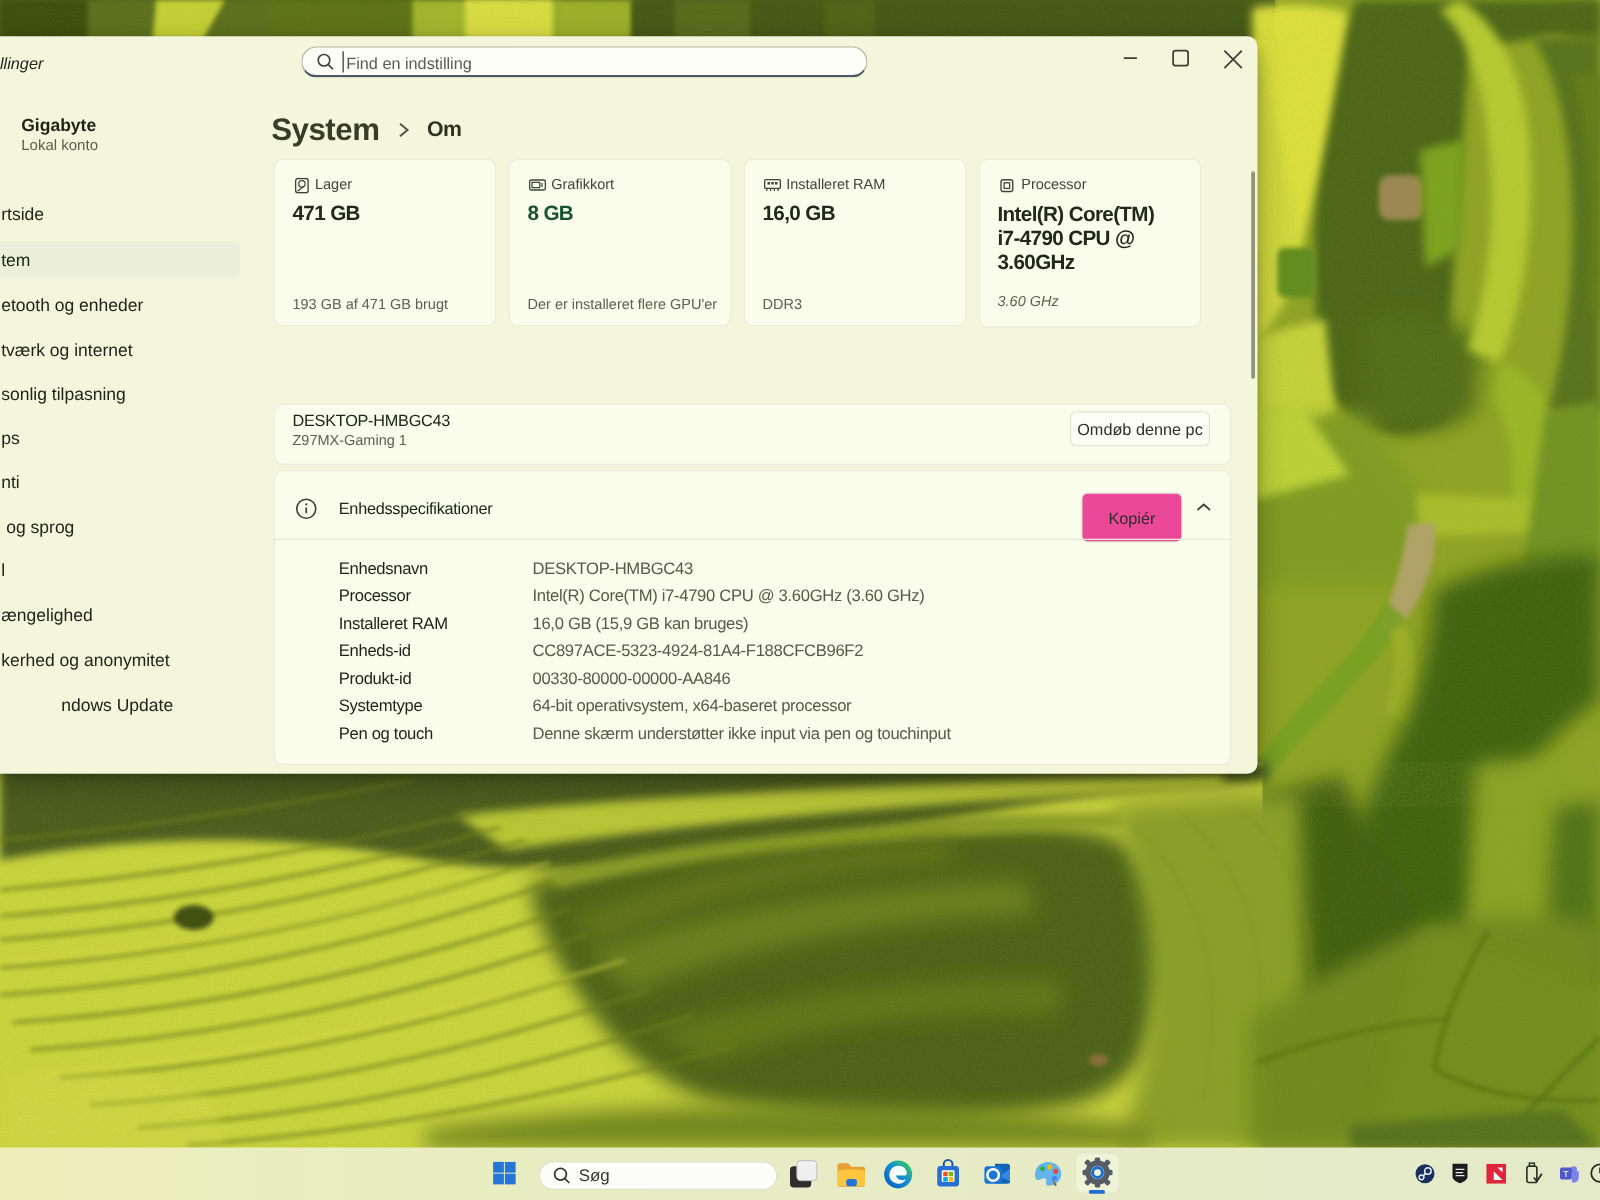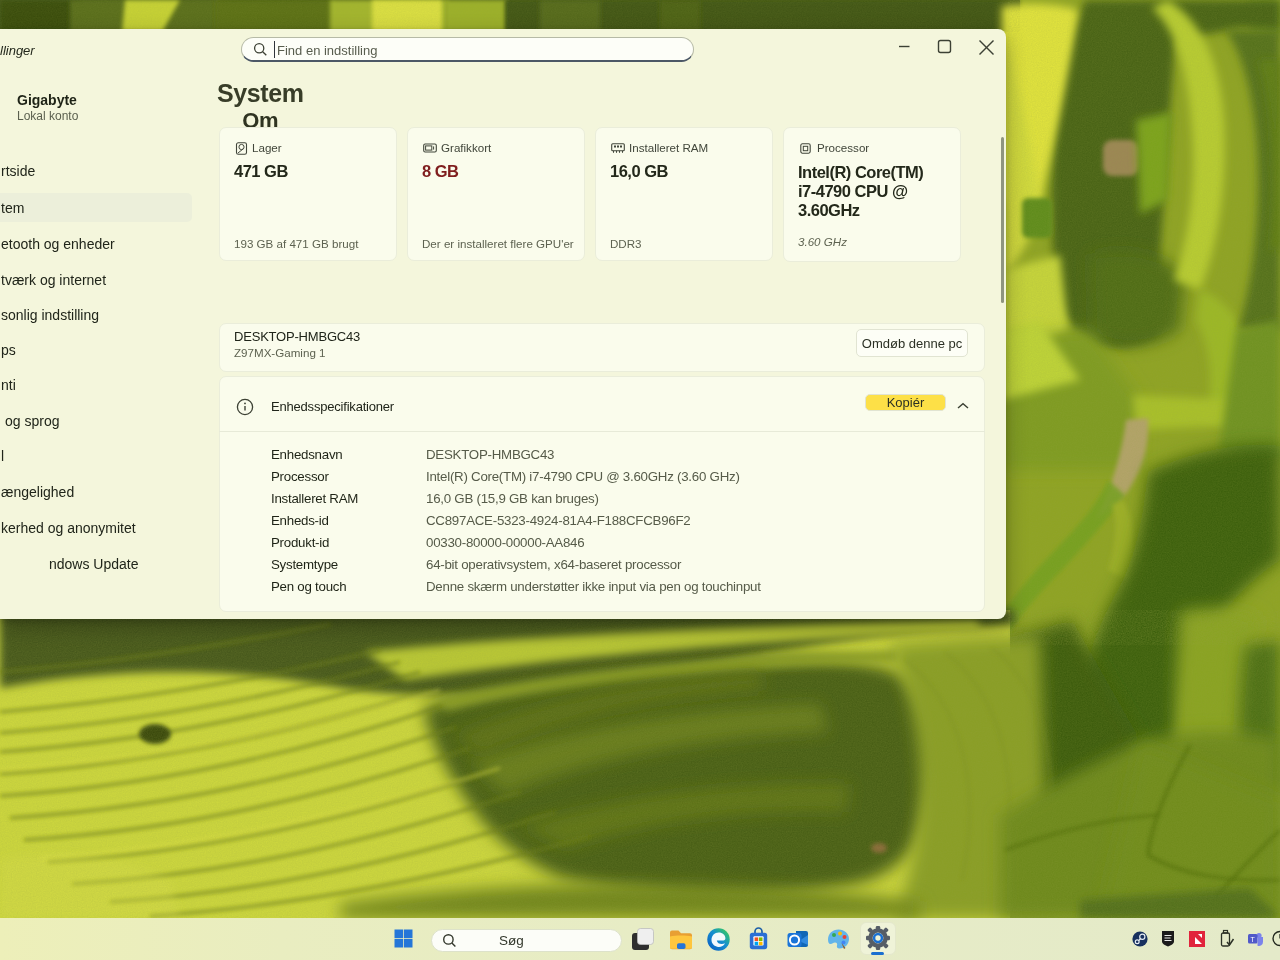--- a/index.html
+++ b/index.html
@@ -147,46 +147,46 @@
   </svg>
 
   <div class="abs" style="left:0;top:14px;font-size:13px;color:#23281c;font-style:italic;">llinger</div>
   <div class="abs" style="left:17px;top:63px;font-size:14px;font-weight:bold;color:#1d2215;">Gigabyte</div>
   <div class="abs" style="left:17px;top:80px;font-size:12px;color:#5a5f4e;">Lokal konto</div>
   <div class="abs" style="left:0;top:164px;width:192px;height:29px;background:#ecefda;border-radius:0 5px 5px 0;"></div>
   <div class="navtxt" style="left:1px;top:135px;">rtside</div>
   <div class="navtxt" style="left:1px;top:171.5px;">tem</div>
   <div class="navtxt" style="left:1px;top:207.5px;">etooth og enheder</div>
   <div class="navtxt" style="left:1px;top:243.5px;">tværk og internet</div>
-  <div class="navtxt" style="left:1px;top:278.5px;">sonlig indstilling</div>
+  <div class="navtxt" style="left:1px;top:278.5px;">sonlig tilpasning</div>
   <div class="navtxt" style="left:1px;top:313.5px;">ps</div>
   <div class="navtxt" style="left:1px;top:348.5px;">nti</div>
   <div class="navtxt" style="left:5px;top:385px;">og sprog</div>
   <div class="navtxt" style="left:1px;top:419.5px;">l</div>
   <div class="navtxt" style="left:1px;top:456px;">ængelighed</div>
   <div class="navtxt" style="left:1px;top:491.5px;">kerhed og anonymitet</div>
   <div class="navtxt" style="left:1px;top:527.5px;margin-left:48px;">ndows Update</div>
 
   <div class="abs" style="left:1001px;top:108px;width:2.5px;height:166px;background:#8f957f;border-radius:2px;"></div>
 
   <div class="abs" style="left:241px;top:8px;width:453px;height:25px;background:#fdfef8;border:1px solid #b6baa6;border-bottom:2px solid #4c5866;border-radius:13px;box-sizing:border-box;">
     <svg class="abs" style="left:11px;top:4px;" width="15" height="15" viewBox="0 0 15 15">
       <circle cx="6.2" cy="6.2" r="4.6" fill="none" stroke="#3c4134" stroke-width="1.3"></circle>
       <line x1="9.7" y1="9.7" x2="13.3" y2="13.3" stroke="#3c4134" stroke-width="1.3"></line>
     </svg>
     <div class="abs" style="left:32px;top:0;width:1px;height:17px;background:#30343a;margin-top:3px;"></div>
     <div class="abs" style="left:35px;top:4.5px;font-size:13px;color:#585d4e;">Find en indstilling</div>
   </div>
 
-  <div class="abs ctr" style="left:217px;top:50px;height:30px;flex-direction:column;">
+  <div class="abs ctr" style="left:217px;top:60px;height:30px;">
     <span style="font-size:25px;font-weight:600;color:#383d28;letter-spacing:-0.4px;">System</span>
     <svg width="38" height="16" viewBox="0 0 38 16">
         <path d="M16,3 L22,8 L16,13" fill="none" stroke="#50564a" stroke-width="1.6"></path>
       </svg>
-    <span style="font-size:22px;font-weight:600;color:#2e3320;letter-spacing:-0.4px;">Om</span>
+    <span style="font-size:17px;font-weight:600;color:#2e3320;letter-spacing:-0.4px;">Om</span>
   </div>
 
   <div class="card" style="left:219px;top:97.5px;width:178px;height:134px;"></div>
   <div class="card" style="left:407px;top:97.5px;width:178px;height:134px;"></div>
   <div class="card" style="left:595px;top:97.5px;width:178px;height:134px;"></div>
   <div class="card" style="left:783px;top:98px;width:178px;height:135px;"></div>
 
   <svg class="abs" style="left:235px;top:113px;" width="13" height="13" viewBox="0 0 13 13">
       <rect x="1.5" y="0.8" width="10" height="11.4" rx="1.8" fill="none" stroke="#41463a" stroke-width="1.1"></rect>
       <circle cx="6.5" cy="5" r="2.6" fill="none" stroke="#41463a" stroke-width="1"></circle>
@@ -195,21 +195,21 @@
   <div class="abs" style="left:252px;top:112px;font-size:11.6px;color:#41463a;">Lager</div>
   <div class="abs" style="left:234px;top:133px;font-size:16.5px;letter-spacing:-0.5px;font-weight:bold;color:#23281a;">471 GB</div>
   <div class="abs" style="left:234px;top:207.5px;font-size:11.6px;color:#5d6250;">193 GB af 471 GB brugt</div>
 
   <svg class="abs" style="left:423px;top:113px;" width="14" height="13" viewBox="0 0 14 13">
       <rect x="0.7" y="2" width="12.6" height="8" rx="1.4" fill="none" stroke="#41463a" stroke-width="1.1"></rect>
       <rect x="2.6" y="3.9" width="6.2" height="4.2" fill="none" stroke="#41463a" stroke-width="1"></rect>
       <line x1="10.6" y1="4.4" x2="10.6" y2="7.6" stroke="#41463a" stroke-width="1"></line>
     </svg>
   <div class="abs" style="left:441px;top:112px;font-size:11.6px;color:#41463a;">Grafikkort</div>
-  <div class="abs" style="left:422px;top:133px;font-size:16.5px;letter-spacing:-0.5px;font-weight:bold;color:#7f1d1d;">8 GB</div>
+  <div class="abs" style="left:422px;top:133px;font-size:16.5px;letter-spacing:-0.5px;font-weight:bold;color:#14532d;">8 GB</div>
   <div class="abs" style="left:422px;top:207.5px;font-size:11.6px;color:#5d6250;">Der er installeret flere GPU'er</div>
 
   <svg class="abs" style="left:611px;top:114px;" width="14" height="11" viewBox="0 0 14 11">
       <rect x="0.7" y="0.7" width="12.6" height="7" rx="1" fill="none" stroke="#41463a" stroke-width="1.1"></rect>
       <path d="M2.5,9.8 v-2 M5.5,9.8 v-2 M8.5,9.8 v-2 M11.5,9.8 v-2" stroke="#41463a" stroke-width="1"></path>
       <path d="M3,2.5 h2 v2 h-2 Z M6,2.5 h2 v2 h-2 Z M9,2.5 h2 v2 h-2 Z" fill="#41463a"></path>
     </svg>
   <div class="abs" style="left:629px;top:112px;font-size:11.6px;color:#41463a;">Installeret RAM</div>
   <div class="abs" style="left:610px;top:133px;font-size:16.5px;letter-spacing:-0.5px;font-weight:bold;color:#23281a;">16,0 GB</div>
   <div class="abs" style="left:610px;top:207.5px;font-size:11.6px;color:#5d6250;">DDR3</div>
@@ -227,21 +227,21 @@
   <div class="abs" style="left:234px;top:317px;font-size:11.6px;color:#5d6250;">Z97MX-Gaming 1</div>
   <div class="abs ctr" style="left:856px;top:300px;width:112px;height:28px;background:#fdfef6;border:1px solid #e1e4d2;border-radius:5px;box-sizing:border-box;justify-content:center;font-size:13px;color:#2b3024;">Omdøb denne pc</div>
 
   <div class="card" style="left:219px;top:346.5px;width:766px;height:236px;"></div>
   <svg class="abs" style="left:236px;top:369px;" width="18" height="18" viewBox="0 0 18 18">
     <circle cx="9" cy="9" r="7.6" fill="none" stroke="#3c4134" stroke-width="1.3"></circle>
     <line x1="9" y1="8" x2="9" y2="12.6" stroke="#3c4134" stroke-width="1.4"></line>
     <circle cx="9" cy="5.4" r="0.9" fill="#3c4134"></circle>
   </svg>
   <div class="abs" style="left:271px;top:370px;font-size:13px;letter-spacing:-0.2px;color:#20251a;">Enhedsspecifikationer</div>
-  <div class="abs ctr" style="left:865px;top:365px;width:81px;height:17px;background:#fde047;border:1px solid #e1e4d2;border-radius:5px;box-sizing:border-box;justify-content:center;font-size:13px;color:#2b3024;">Kopiér</div>
+  <div class="abs ctr" style="left:865px;top:365px;width:81px;height:40px;background:#ec4899;border:1px solid #e1e4d2;border-radius:5px;box-sizing:border-box;justify-content:center;font-size:13px;color:#2b3024;">Kopiér</div>
   <svg class="abs" style="left:956px;top:372px;" width="14" height="10" viewBox="0 0 14 10">
       <path d="M2,7 L7,2.6 L12,7" fill="none" stroke="#3c4134" stroke-width="1.4"></path>
     </svg>
   <div class="abs" style="left:219px;top:402px;width:766px;height:1px;background:#e7ead8;"></div>
 
   <div class="abs" style="left:271px;top:414.5px;font-size:13.3px;letter-spacing:-0.25px;color:#1e2316;line-height:22.07px;">
     Enhedsnavn<br>Processor<br>Installeret RAM<br>Enheds-id<br>Produkt-id<br>Systemtype<br>Pen og touch
   </div>
   <div class="abs" style="left:426px;top:414.5px;font-size:13.3px;letter-spacing:-0.25px;color:#565b49;line-height:22.07px;">
     DESKTOP-HMBGC43<br>Intel(R) Core(TM) i7-4790 CPU @ 3.60GHz (3.60 GHz)<br>16,0 GB (15,9 GB kan bruges)<br>CC897ACE-5323-4924-81A4-F188CFCB96F2<br>00330-80000-00000-AA846<br>64-bit operativsystem, x64-baseret processor<br>Denne skærm understøtter ikke input via pen og touchinput
@@ -252,21 +252,21 @@
   <rect x="0.5" y="0.5" width="8.6" height="8.6" fill="#2476d8"></rect>
   <rect x="9.9" y="0.5" width="8.6" height="8.6" fill="#2476d8"></rect>
   <rect x="0.5" y="9.9" width="8.6" height="8.6" fill="#2476d8"></rect>
   <rect x="9.9" y="9.9" width="8.6" height="8.6" fill="#2476d8"></rect>
 </svg>
 <div class="abs" style="left:431px;top:929px;width:191px;height:23px;background:#fcfdf8;border:1px solid #dde2ca;border-radius:12px;box-sizing:border-box;"></div>
 <svg class="abs" style="left:442px;top:933px;" width="15" height="15" viewBox="0 0 15 15">
   <circle cx="6.4" cy="6.4" r="4.7" fill="none" stroke="#33382c" stroke-width="1.4"></circle>
   <line x1="9.9" y1="9.9" x2="13.4" y2="13.4" stroke="#33382c" stroke-width="1.4"></line>
 </svg>
-<div class="abs" style="left:463px;top:933px;font-size:13.5px;color:#33382c;margin-left:36px;">Søg</div>
+<div class="abs" style="left:463px;top:933px;font-size:13.5px;color:#33382c;">Søg</div>
 
 <svg class="abs" style="left:630px;top:927px;" width="25" height="25" viewBox="0 0 25 25">
   <rect x="2" y="6" width="17" height="17" rx="3" fill="#2e2e2e"></rect>
   <rect x="7.5" y="1.5" width="16" height="16" rx="3" fill="#efefef"></rect>
   <rect x="7.5" y="1.5" width="16" height="16" rx="3" fill="none" stroke="#bdbdbd" stroke-width="0.8"></rect>
 </svg>
 
 <svg class="abs" style="left:668px;top:927px;" width="26" height="25" viewBox="0 0 26 25">
   <path d="M2,5.5 a2,2 0 0 1 2,-2 h6.5 l2.5,2.8 h9 a2,2 0 0 1 2,2 v12 a2,2 0 0 1 -2,2 h-18 a2,2 0 0 1 -2,-2 Z" fill="#e89f33"></path>
   <rect x="6.8" y="13.5" width="12.8" height="6.5" rx="2.2" fill="#2574d8"></rect>

